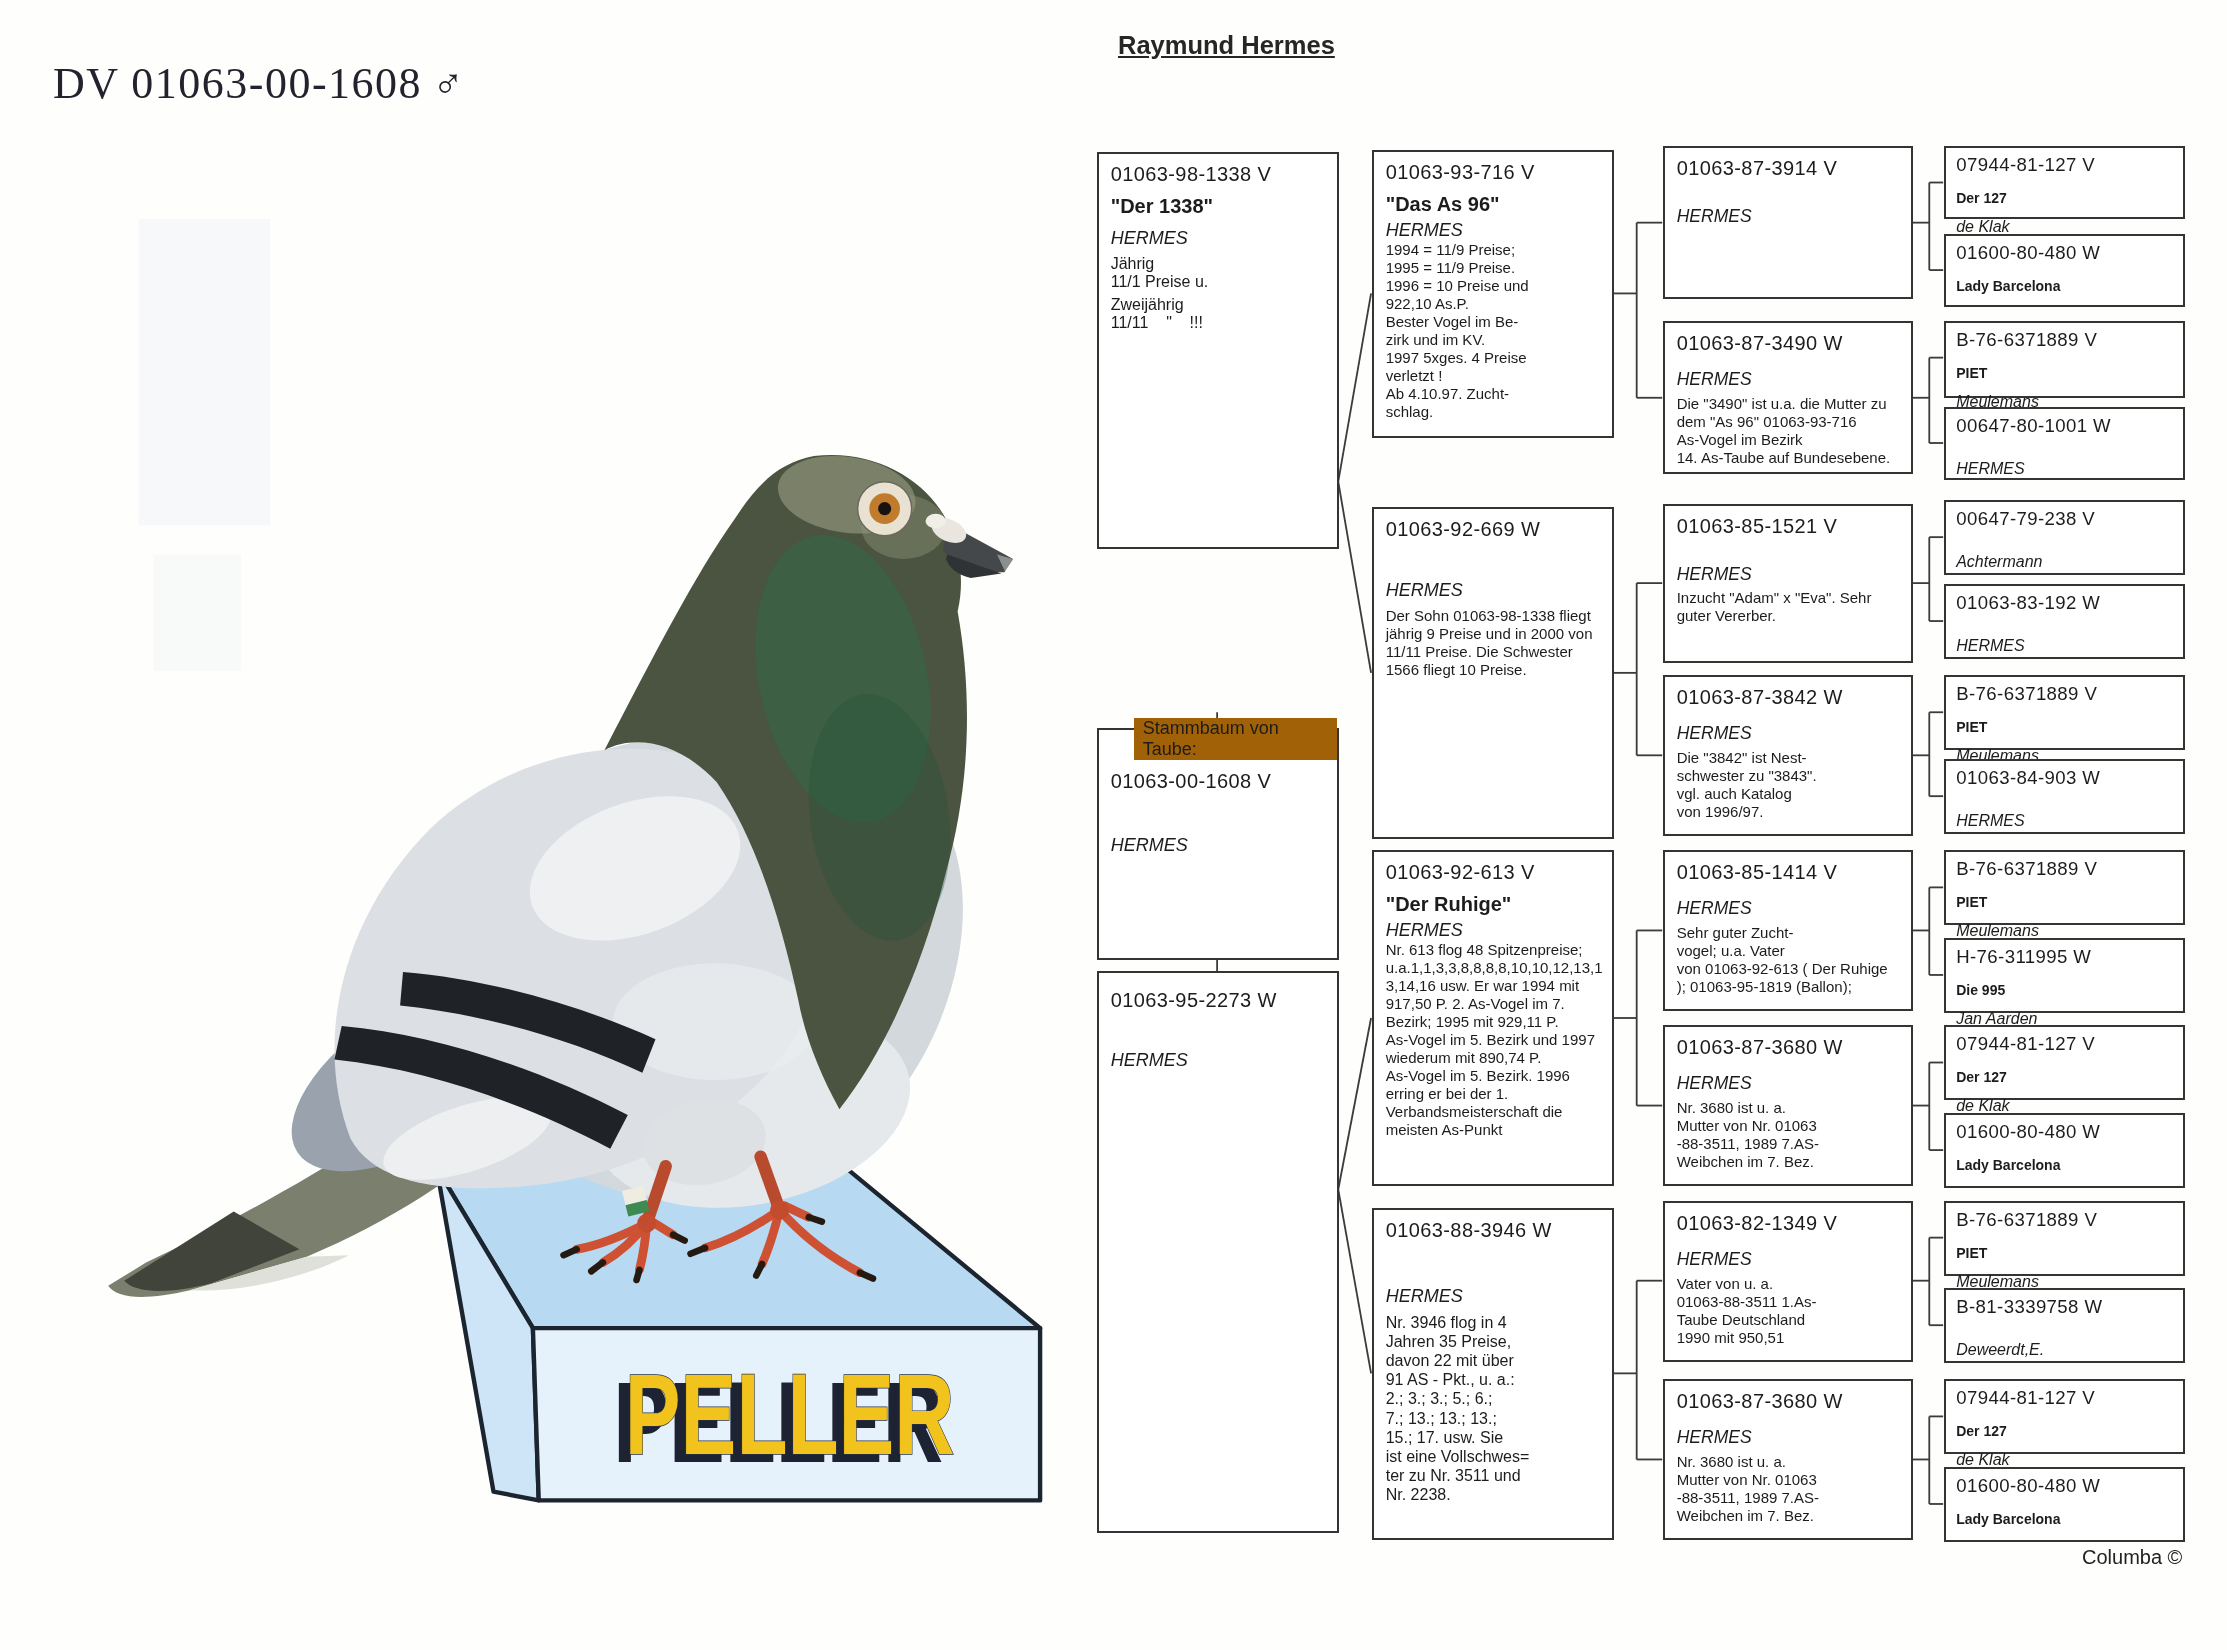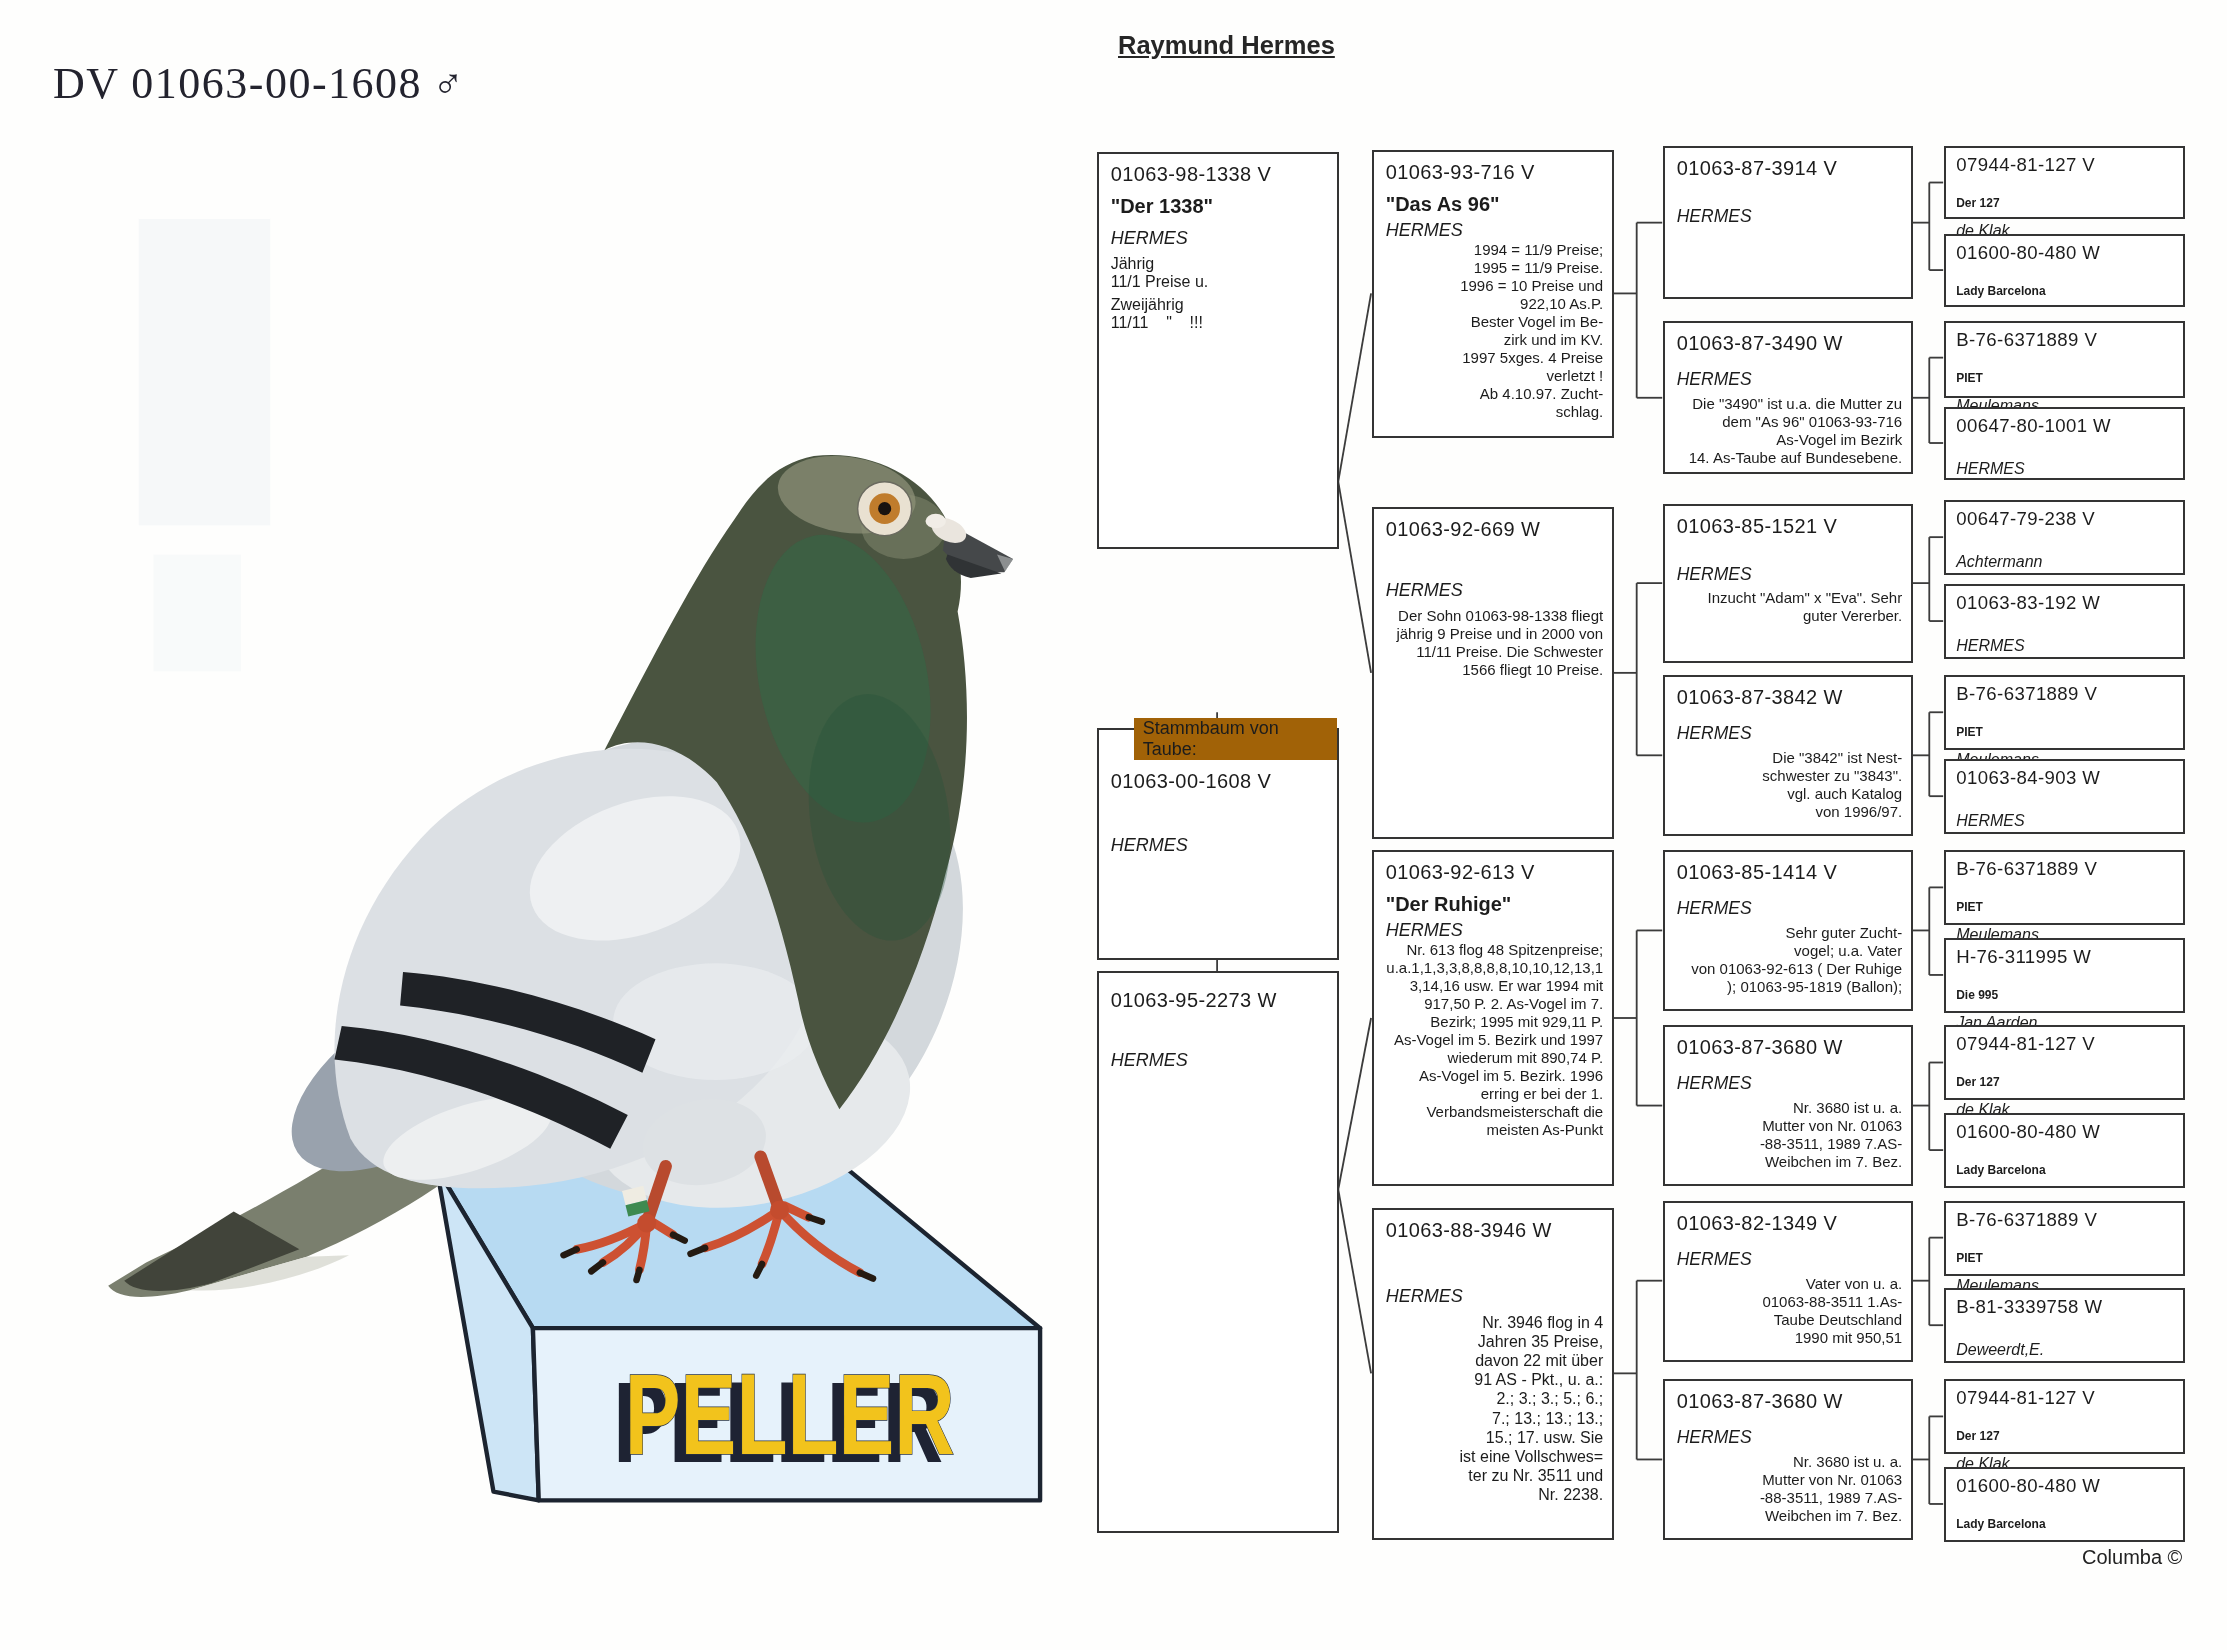--- a/index.html
+++ b/index.html
@@ -13,28 +13,28 @@
   #title .sym { font-weight:bold; font-size:42px; margin-left:10.2px; color:#23232e; }
   #owner { position:absolute; left:1118px; top:31px; font-size:25.5px; font-weight:bold; color:#262626;text-decoration:underline; }
   #credit { position:absolute; left:2082px; top:1546px; font-size:20px; color:#222;text-align:right; }
 
   .pbox { position:absolute; background:#fff; border:2.2px solid #343434; box-sizing:border-box;
           padding:8.8px 8.8px 5.8px 11.7px; }
   .ring   { font-size:20px; letter-spacing:0.4px; }
   .bname  { font-weight:bold; font-size:20px; margin-top:8.8px; }
   .bname:empty { display:none; }
   .strain { font-style:italic; font-size:18px; margin-top:10.2px; }
-  .note   { font-size:15px; line-height:1.2; white-space:pre-line; margin-top:5.8px;text-align:right; }
+  .note   { font-size:15px; line-height:1.2; white-space:pre-line; margin-top:5.8px; }
   .note:empty { display:none; }
   .agerow { display:flex; font-size:16px; margin-top:5.8px; white-space:pre;flex-direction:column; }
   .agerow span:first-child { width:128px; }
 
   .g4 { padding:5.8px 7.3px 4.4px 10.2px; }
   .g4 .ring   { font-size:18.6px; }
-  .g4 .bname  { font-size:12px; margin-top:20px; }
+  .g4 .bname  { font-size:14px; margin-top:14px; }
   .g4 .strain { font-size:16px; margin-top:12px; }
   .g4.spread .strain { margin-top:23.4px; }
 
   .g3 .strain { margin-top:26px; font-size:17.5px; }
   .g3 .note   { margin-top:4.4px; }
 
   .legend { position:absolute; top:-12.4px; left:35px; background:#a16207; padding:0 8.8px;
             font-size:18px; color:#1c1c1c; }
   svg.overlay { position:absolute; left:0; top:0; pointer-events:none; }
 </style>

